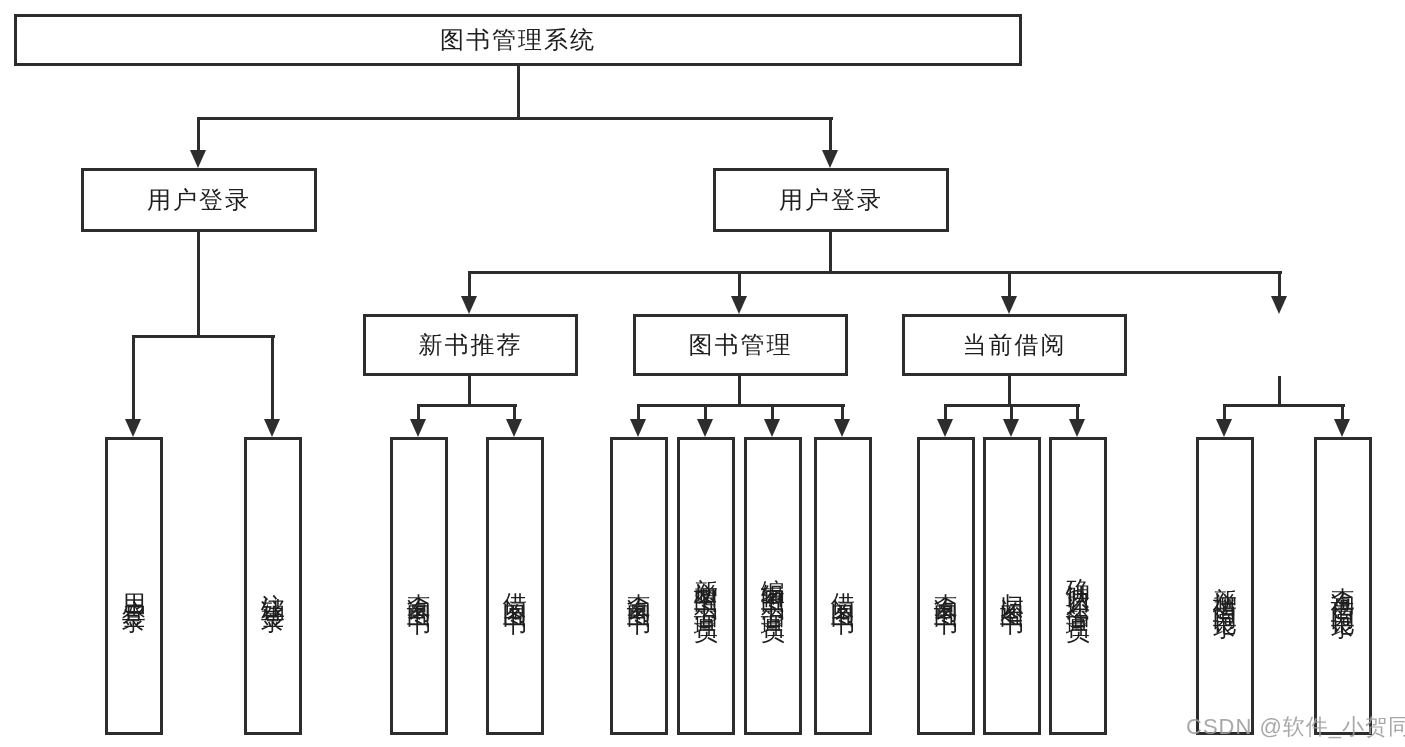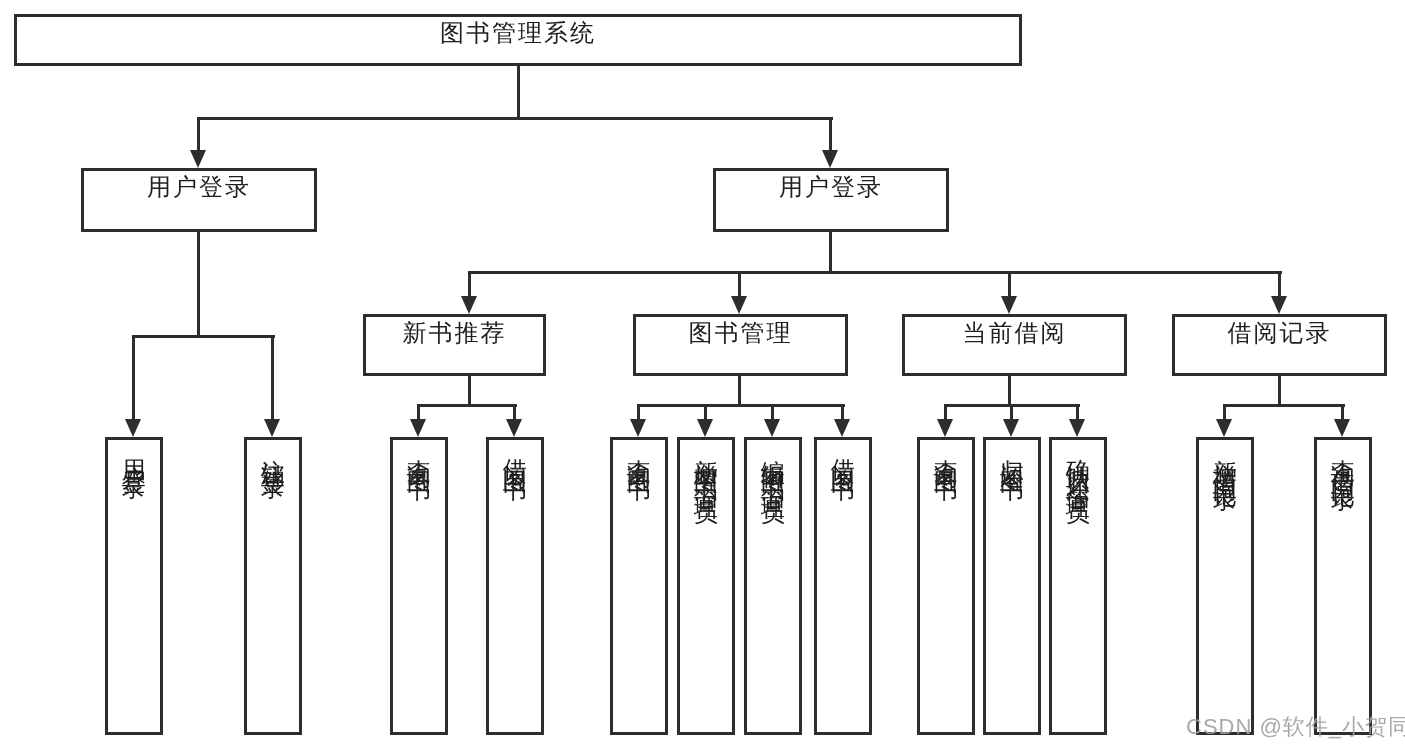--- a/index.html
+++ b/index.html
@@ -1,21 +1,21 @@
 <!DOCTYPE html>
 <html><head>
 <meta charset="utf-8">
 <style>
   html,body{margin:0;padding:0;background:#ffffff;}
   body{font-family:"Liberation Sans","DejaVu Sans",sans-serif;}
   #canvas{position:relative;width:1405px;height:747px;background:#ffffff;overflow:hidden;}
 
   
   .box{position:absolute;box-sizing:border-box;border:3px solid #2d2d2d;background:#ffffff;
-       display:flex;justify-content:center;color:#1e1e1e;}
+       display:flex;align-items:center;justify-content:center;color:#1e1e1e;}
   .box .lbl{font-size:24px;letter-spacing:2px;white-space:nowrap;}
   .box .vlbl{writing-mode:vertical-rl;text-orientation:mixed;font-size:24px;
              letter-spacing:6px;line-height:1.15;white-space:nowrap;}
 
   
   .line{position:absolute;background:#2d2d2d;}
   .arrow{position:absolute;width:3px;background:#2d2d2d;}
   .arrow::after{content:"";position:absolute;left:-7px;bottom:-18px;width:0;height:0;
                 border-left:8px solid transparent;border-right:8px solid transparent;
                 border-top:18px solid #2d2d2d;}
@@ -50,31 +50,28 @@
   <div class="arrow" style="left:132px;top:336px;height:83px"></div>
   <div class="arrow" style="left:271px;top:336px;height:83px"></div>
 
   <div class="line" style="left:829px;top:232px;width:3px;height:42px"></div>
   <div class="line" style="left:468px;top:271px;width:814px;height:3px"></div>
   <div class="arrow" style="left:468px;top:272px;height:24px"></div>
   <div class="arrow" style="left:738px;top:272px;height:24px"></div>
   <div class="arrow" style="left:1008px;top:272px;height:24px"></div>
   <div class="arrow" style="left:1278px;top:272px;height:24px"></div>
 
-  <div class="box" style="left:363px;top:314px;width:183px;height:62px">
+  <div class="box" style="left:363px;top:314px;width:215px;height:62px">
     <span class="lbl">新书推荐</span>
   </div>
   <div class="box" style="left:633px;top:314px;width:215px;height:62px">
     <span class="lbl">图书管理</span>
   </div>
   <div class="box" style="left:902px;top:314px;width:225px;height:62px">
     <span class="lbl">当前借阅</span>
-  </div>
-  <div class="box" style="left:1172px;top:314px;width:215px;height:62px">
-    <span class="lbl">借阅记录</span>
   </div>
 
   <div class="line" style="left:468px;top:376px;width:3px;height:31px"></div>
   <div class="line" style="left:417px;top:404px;width:100px;height:3px"></div>
   <div class="arrow" style="left:417px;top:405px;height:14px"></div>
   <div class="arrow" style="left:513px;top:405px;height:14px"></div>
 
   <div class="line" style="left:738px;top:376px;width:3px;height:31px"></div>
   <div class="line" style="left:637px;top:404px;width:208px;height:3px"></div>
   <div class="arrow" style="left:637px;top:405px;height:14px"></div>

